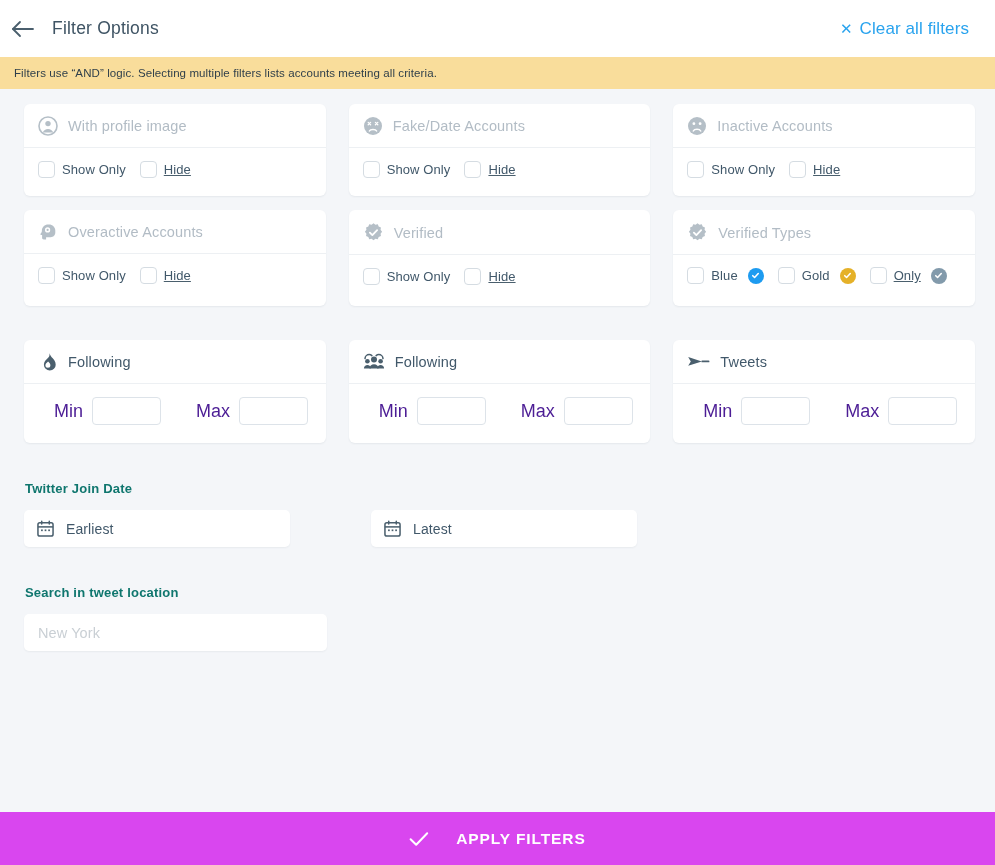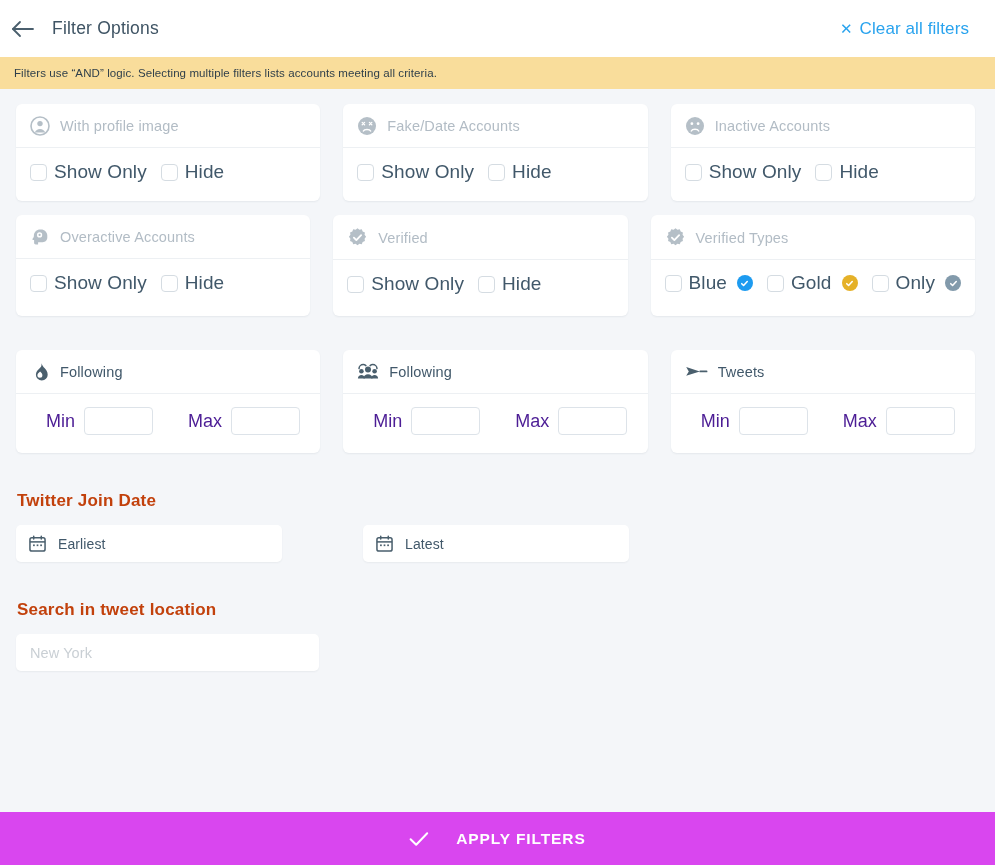--- a/index.html
+++ b/index.html
@@ -53,21 +53,21 @@
     display: flex;
     align-items: center;
     padding: 0 14px;
     font-size: 11.5px;
     color: #2f3f4a;
     letter-spacing: .1px;
   }
 
   
   .content {
-    padding: 15px 20px 0 16px;
+    padding: 15px 20px 0 24px;
   }
   .grid {
     display: grid;
     grid-template-columns: repeat(3, 1fr);
     column-gap: 23px;
   }
   .row-gap-1 { margin-bottom: 14px; }
 
   .card {
     background: #ffffff;
@@ -98,30 +98,30 @@
 
   
   .cbx-group { display: flex; align-items: center; }
   .cbx-item {
     display: flex;
     align-items: center;
     gap: 7px;
     cursor: pointer;
     margin-right: 14px;
   }
-  .cbx-item:last-child { margin-right: 0; }
+  .cbx-item:last-child { margin-right: 0; text-decoration: underline; }
   .cbx {
     width: 17px; height: 17px;
     border: 1px solid #d5dce2;
     border-radius: 4px;
     background: #fff;
     flex: 0 0 auto;
   }
   .cbx-label {
-    font-size: 19px;
+    font-size: 13px;
     color: #41586a;
     letter-spacing: .1px;
   }
   .badge {
     width: 16px; height: 16px;
     border-radius: 50%;
     display: inline-flex;
     align-items: center;
     justify-content: center;
     margin-left: 3px;
@@ -136,23 +136,23 @@
     width: 69px;
     height: 28px;
     border: 1px solid #dde3e9;
     border-radius: 4px;
     background: #fff;
   }
   .minmax + .minmax { margin-left: 19px; }
 
   
   .section-title {
-    font-size: 17px;
+    font-size: 13px;
     font-weight: bold;
-    color: #c2410c;
+    color: #0f766e;
     letter-spacing: .2px;
     margin: 38px 0 14px 1px;
   }
   .date-row { display: flex; gap: 81px; }
   .date-field {
     width: 266px;
     height: 37px;
     background: #fff;
     border-radius: 5px;
     display: flex;

